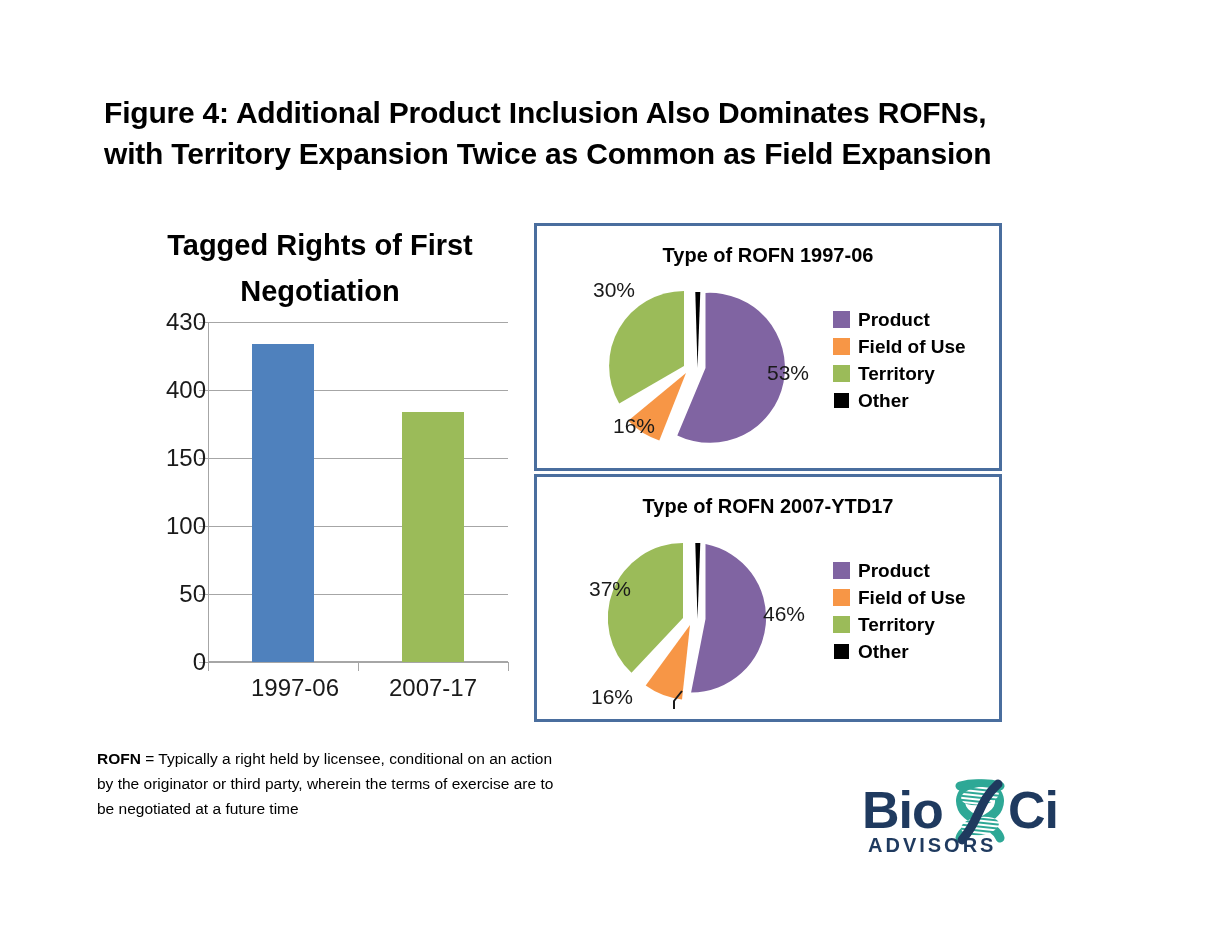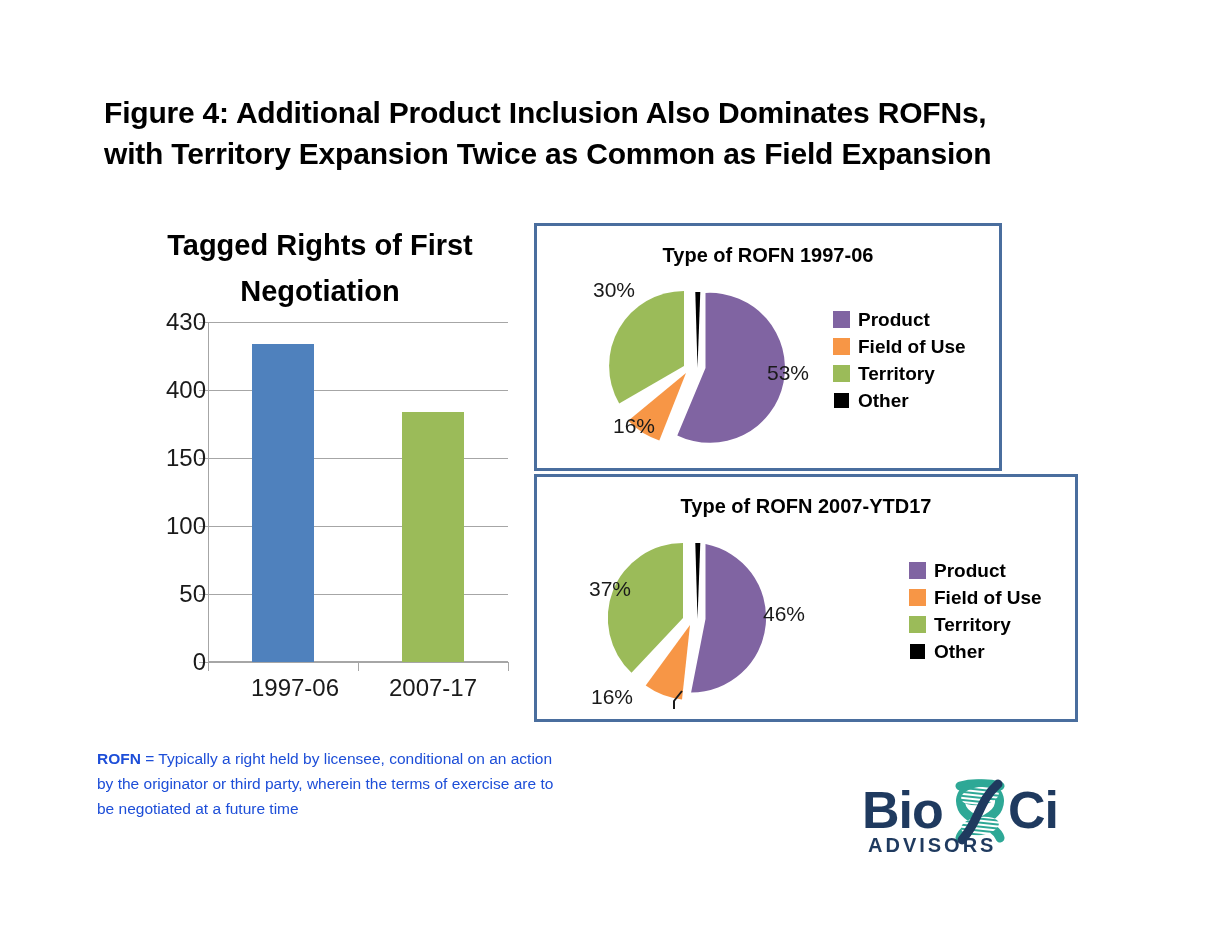--- a/index.html
+++ b/index.html
@@ -116,21 +116,21 @@
   }
 
   
   .pie-panel {
     position: absolute;
     box-sizing: border-box;
     border: 3px solid #4a6e9e;
     background: #ffffff;
   }
   #pie-panel-1 { left: 534px; top: 223px; width: 468px; height: 248px; }
-  #pie-panel-2 { left: 534px; top: 474px; width: 544px; height: 248px; }
+  #pie-panel-2 { left: 534px; top: 474px; width: 468px; height: 248px; }
 
   .pie-title {
     position: absolute;
     left: 0;
     top: 18px;
     width: 100%;
     text-align: center;
     font-size: 20px;
     font-weight: bold;
     color: #000000;
@@ -179,21 +179,21 @@
   }
 
   
   #footnote {
     position: absolute;
     left: 97px;
     top: 746px;
     width: 470px;
     font-size: 15.5px;
     line-height: 1.62;
-    color: #1d4ed8;
+    color: #000000;
   }
   #footnote b { font-weight: bold; }
 
   
   #logo {
     position: absolute;
     left: 862px;
     top: 778px;
     width: 232px;
     height: 82px;

